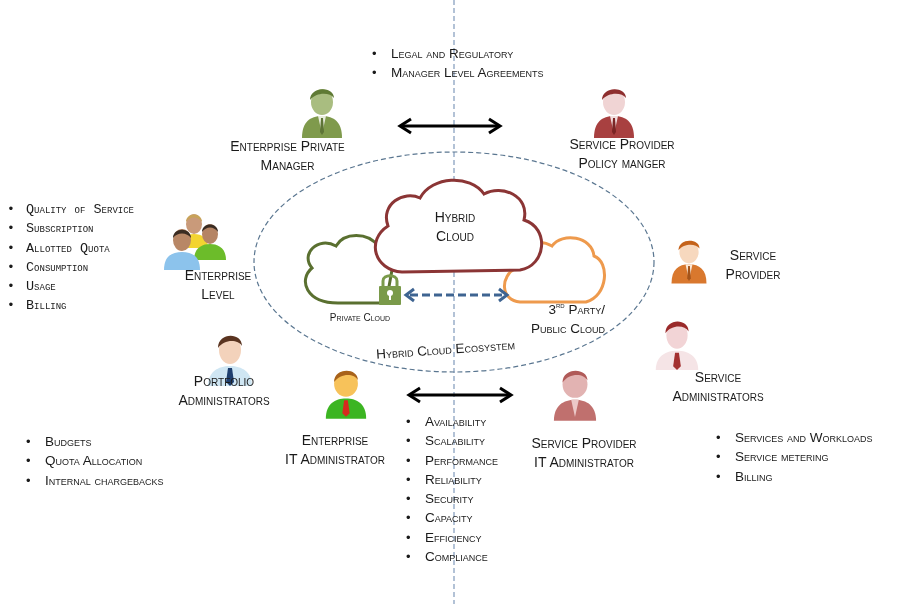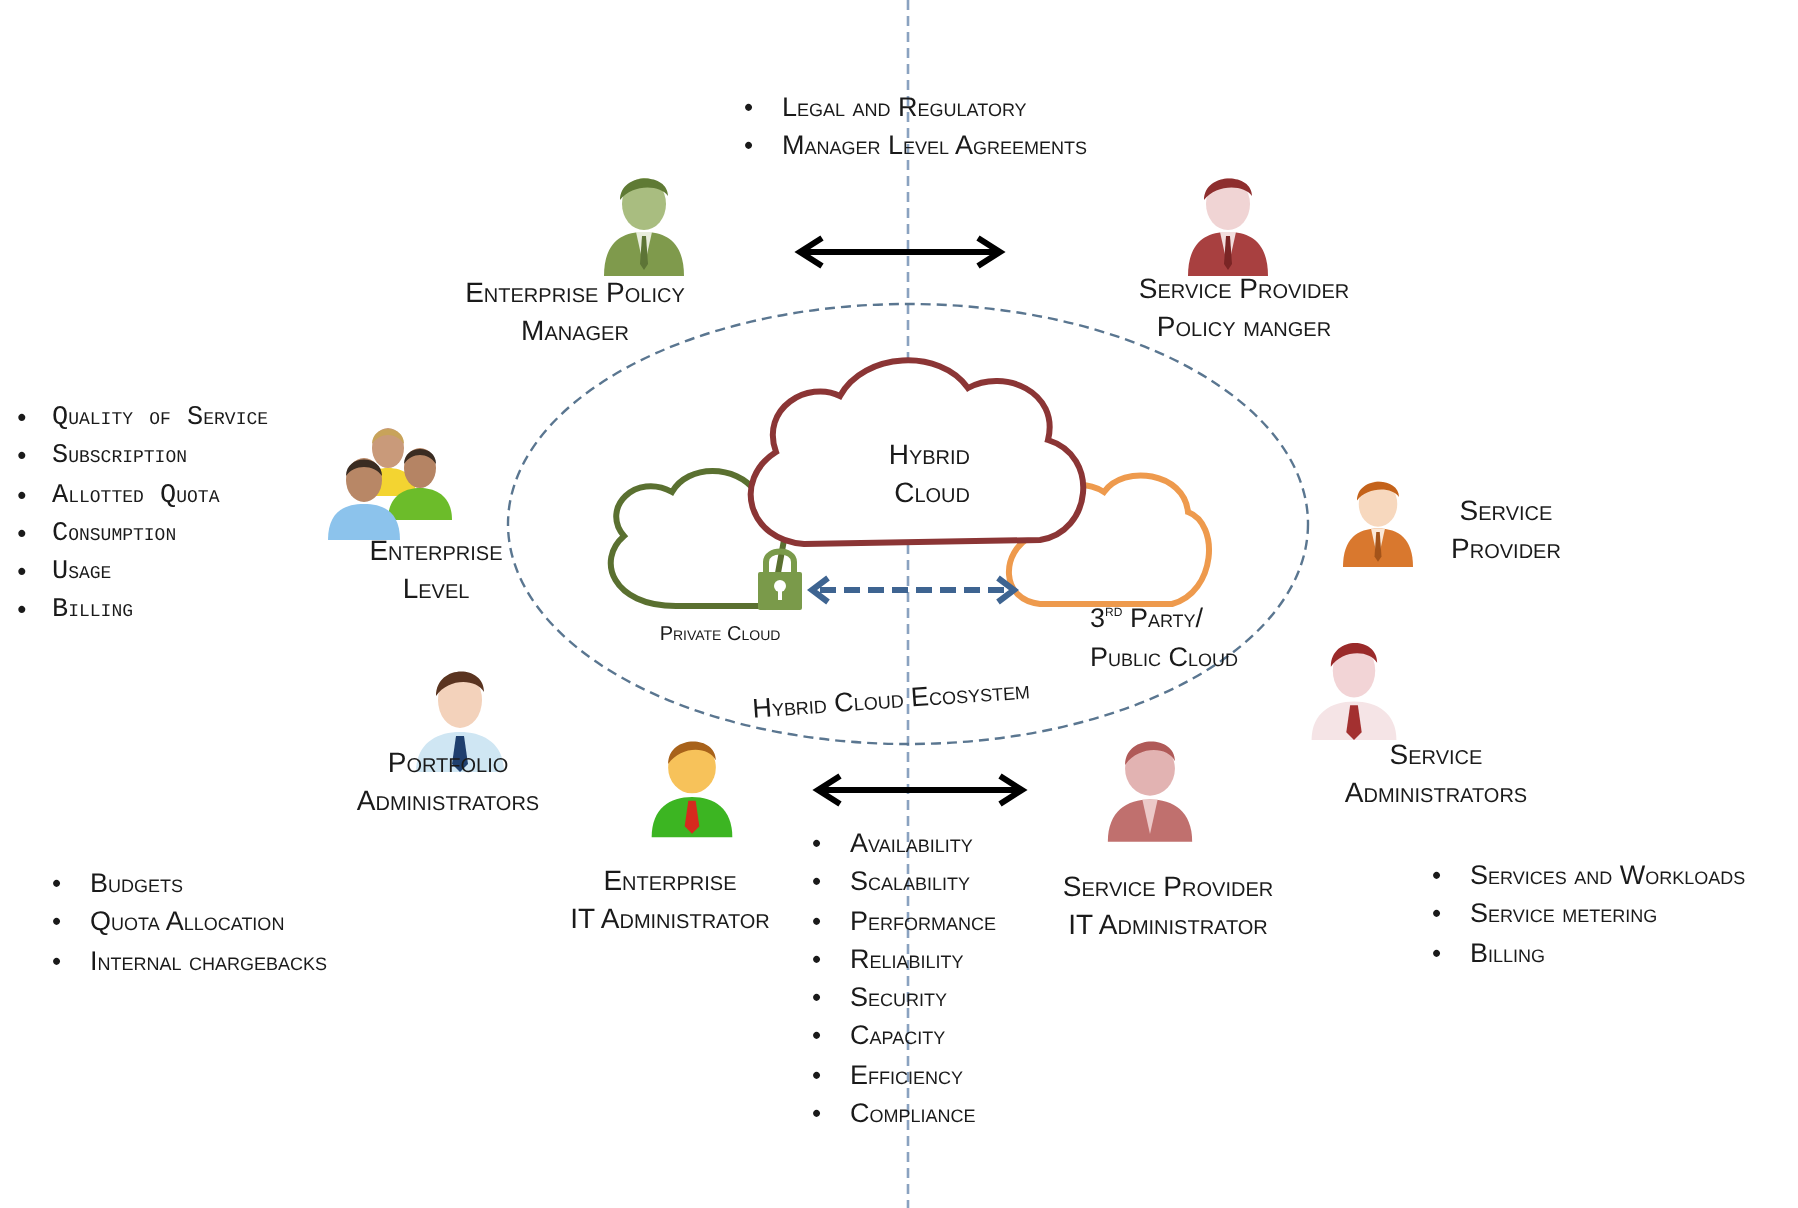--- a/index.html
+++ b/index.html
@@ -46,26 +46,26 @@
     <path d="M 489 119 L 500 126 L 489 133" fill="none" stroke="#000" stroke-width="3"></path>
   </g>
 
   <g>
     <line x1="410" y1="395" x2="510" y2="395" stroke="#000" stroke-width="3"></line>
     <path d="M 420 388 L 409 395 L 420 402" fill="none" stroke="#000" stroke-width="3"></path>
     <path d="M 500 388 L 511 395 L 500 402" fill="none" stroke="#000" stroke-width="3"></path>
   </g>
 </svg>
 
-<div class="label" style="left:425px; top:218px; width:60px;text-align:right;">
+<div class="label" style="left:425px; top:208px; width:60px;">
   <div>Hybrid</div>
   <div>Cloud</div>
 </div>
 <div class="label" style="left:312px; top:308px; width:96px; font-size:10px;">Private Cloud</div>
-<div class="label" style="left:545px; top:296px; text-align:left; font-size:13.5px;">
+<div class="label" style="left:531px; top:296px; text-align:right; font-size:13.5px;">
   <div><span>3</span><sup style="font-size:9px;">rd</sup><span> Party/</span></div>
   <div>Public Cloud</div>
 </div>
 <div class="label" style="left:376px; top:340px; transform:rotate(-4deg); font-size:13.5px;">Hybrid Cloud Ecosystem</div>
 
 <ul class="bl" style="left:370px; top:44px;">
   <li>Legal and Regulatory</li>
   <li>Manager Level Agreements</li>
 </ul>
 <ul class="bl" style="left:5px; top:200px;font-family:Liberation Mono, monospace;">
@@ -98,21 +98,21 @@
 </ul>
 
 <svg class="icon" style="left:298px; top:82px;" width="48" height="56" viewBox="0 0 48 56">
   <path d="M4 56 C4 40, 12 34, 24 34 C36 34, 44 40, 44 56 Z" fill="#7f9a4c"></path>
   <path d="M20 34 L24 52 L28 34 Z" fill="#e8eddc"></path>
   <path d="M23 36 L25 36 L26 50 L24 53 L22 50 Z" fill="#5d7436"></path>
   <ellipse cx="24" cy="20" rx="11" ry="13" fill="#a9bd80"></ellipse>
   <path d="M12 18 C12 4, 36 4, 36 16 C32 10, 18 10, 12 18 Z" fill="#5f7a34"></path>
 </svg>
 <div class="label" style="left:230px; top:137px; width:115px;">
-  <div>Enterprise Policy</div>
+  <div>Enterprise Private</div>
   <div>Manager</div>
 </div>
 
 <svg class="icon" style="left:590px; top:82px;" width="48" height="56" viewBox="0 0 48 56">
   <path d="M4 56 C4 40, 12 34, 24 34 C36 34, 44 40, 44 56 Z" fill="#a84040"></path>
   <path d="M20 34 L24 52 L28 34 Z" fill="#f2dede"></path>
   <path d="M23 36 L25 36 L26 50 L24 53 L22 50 Z" fill="#7a2525"></path>
   <ellipse cx="24" cy="20" rx="11" ry="13" fill="#f0d4d4"></ellipse>
   <path d="M12 18 C12 4, 36 4, 36 16 C32 10, 18 10, 12 18 Z" fill="#8e2e2e"></path>
 </svg>

